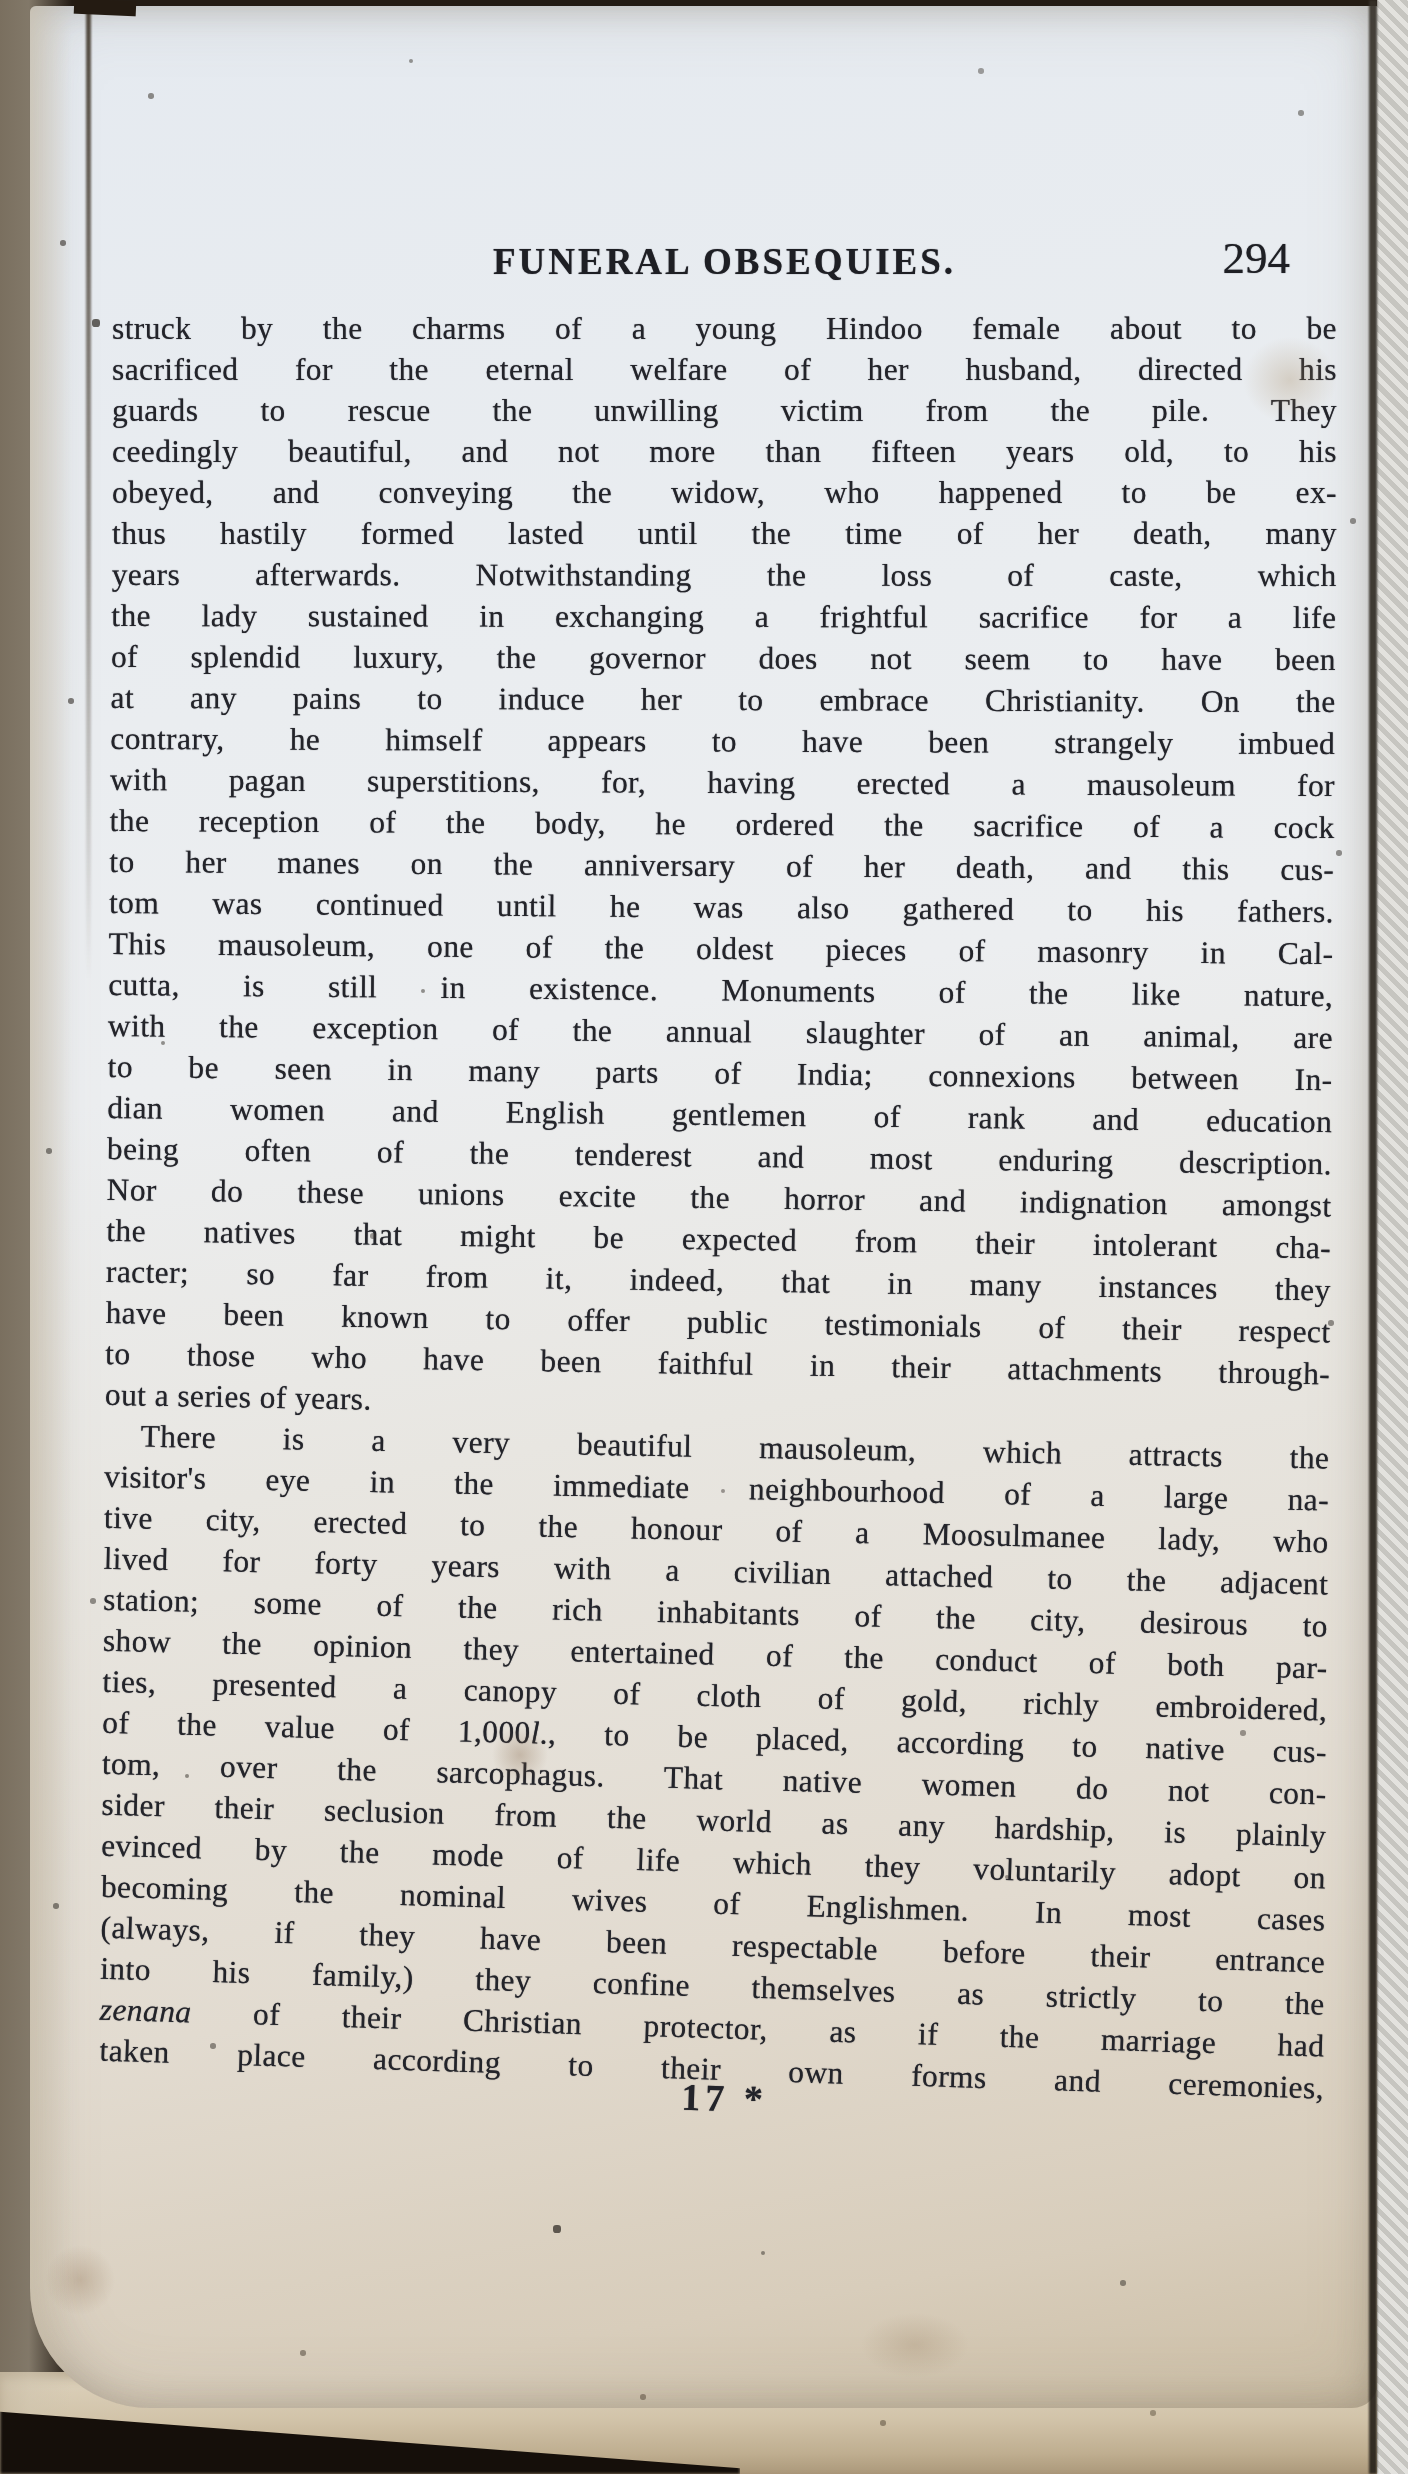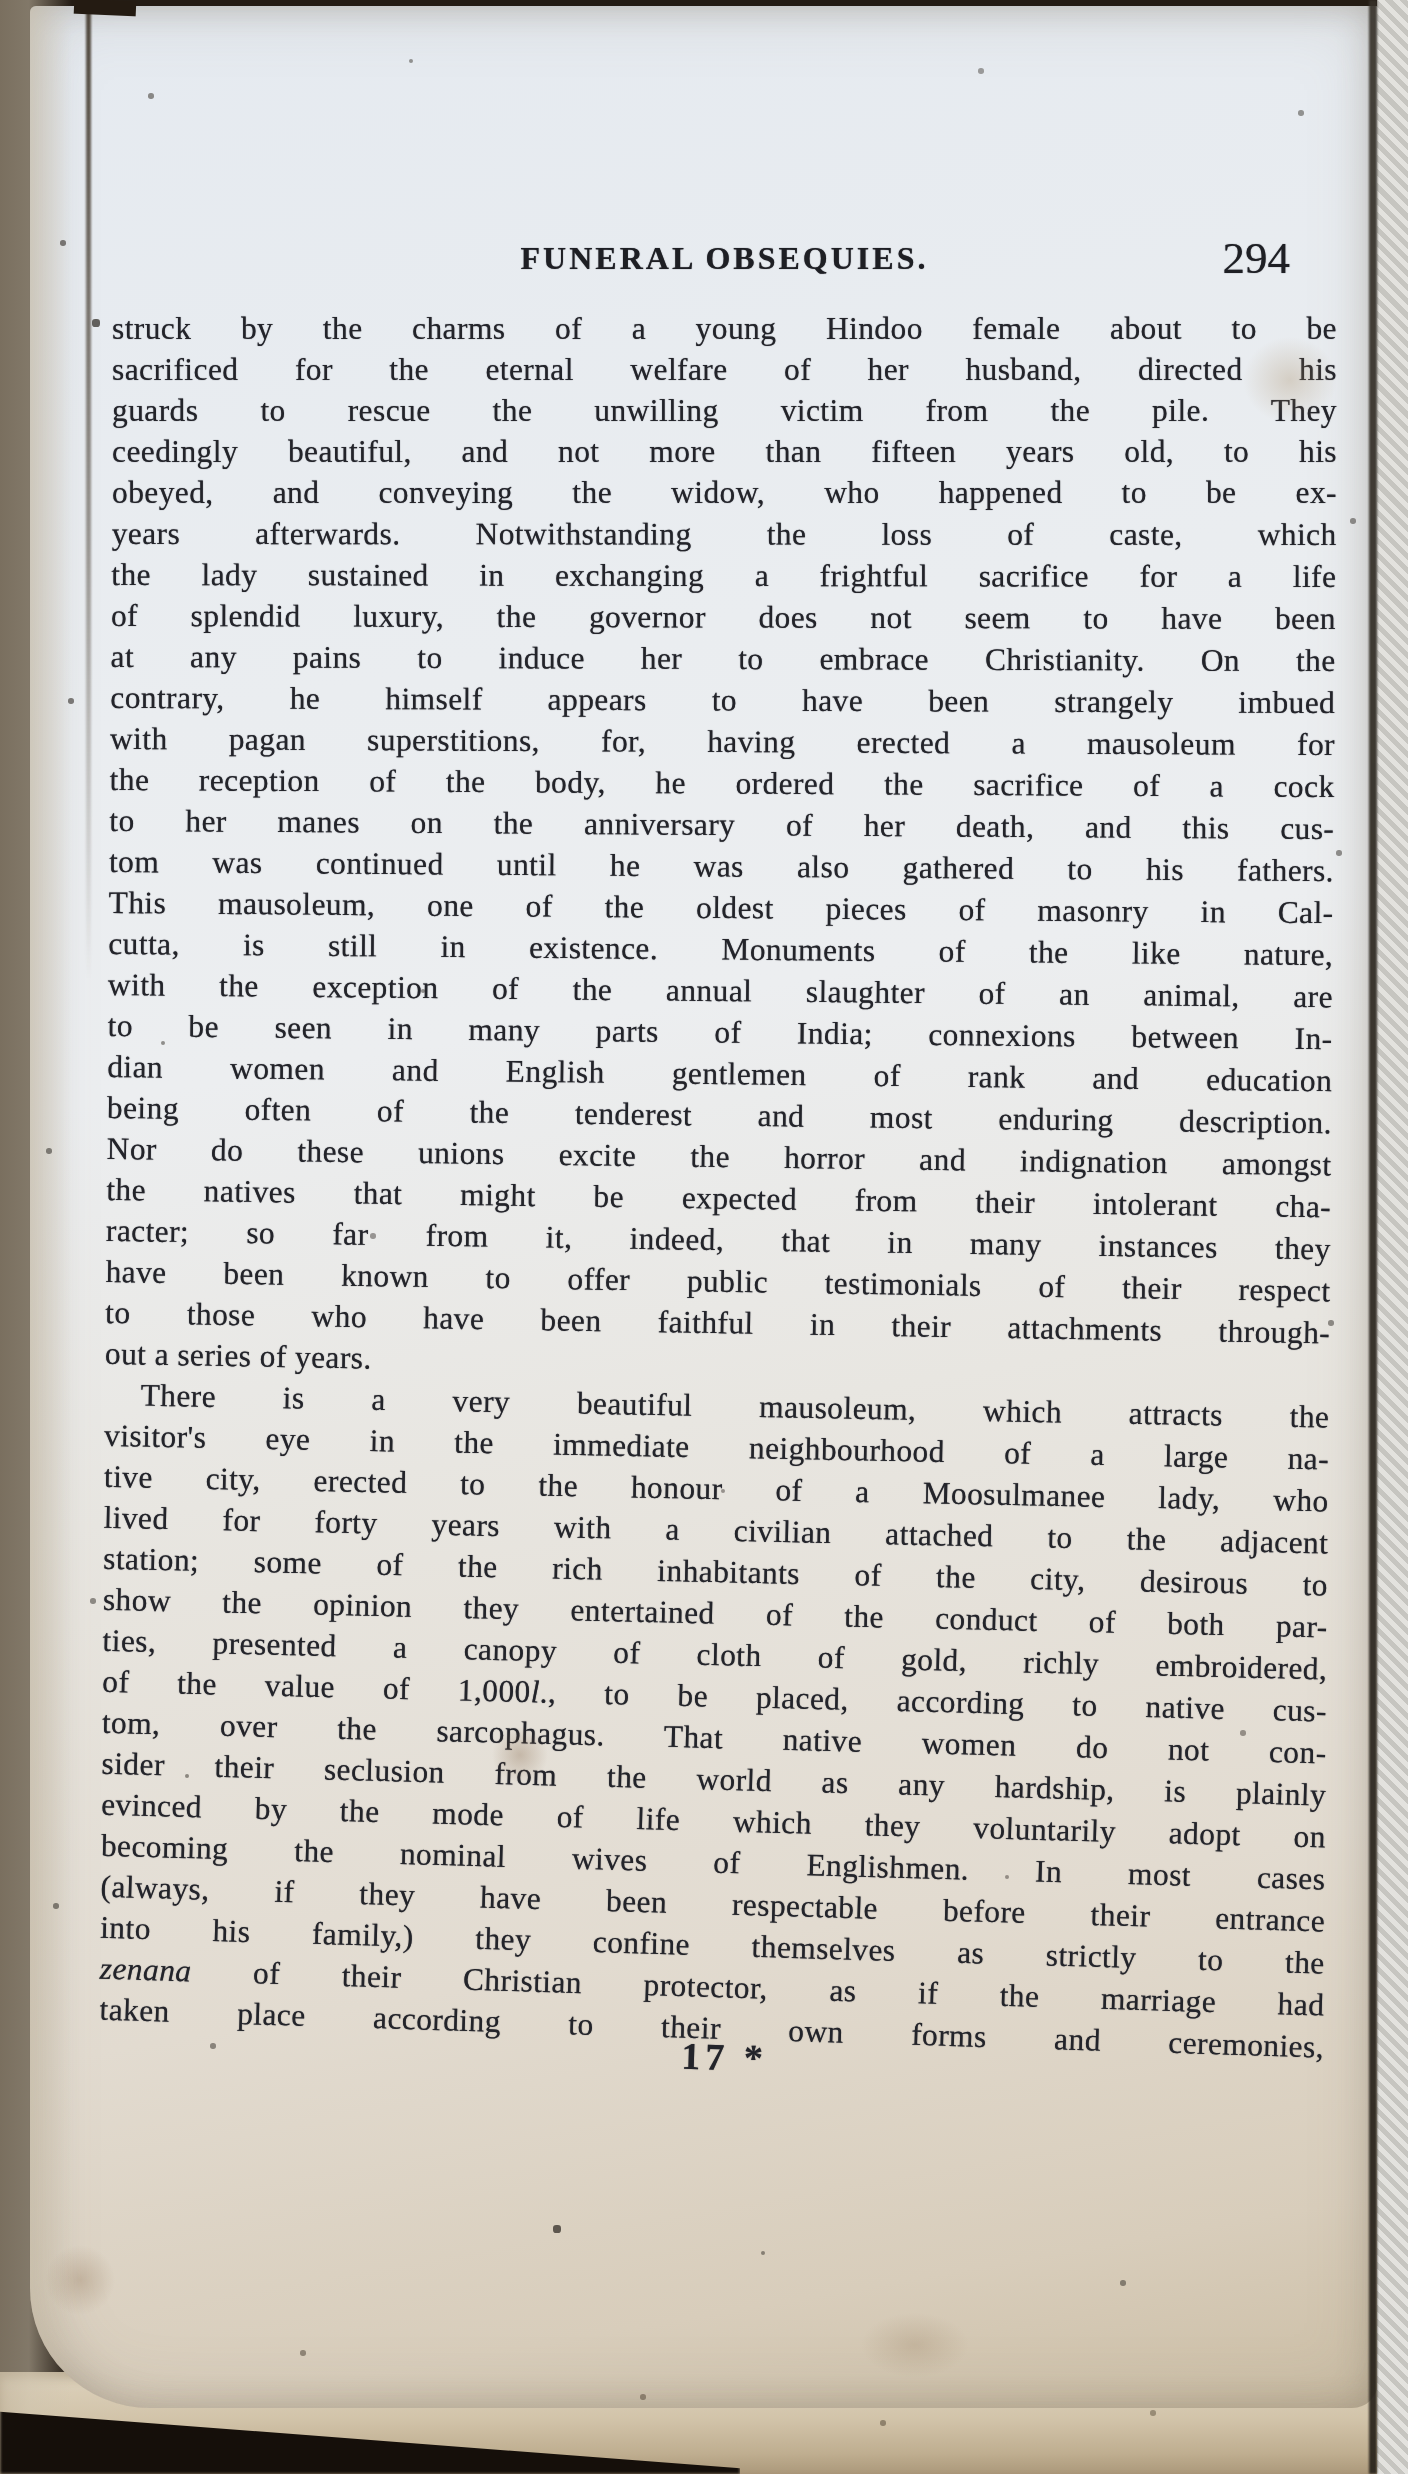--- a/index.html
+++ b/index.html
@@ -35,21 +35,21 @@
 
   
   .spine-shadow{position:absolute;left:0;top:2392px;width:740px;height:82px;z-index:5;
     background:#150f0a;
     clip-path:polygon(0 24%,100% 93%,100% 100%,0 100%);filter:blur(1.5px);}
 
   
   .text-block{position:absolute;left:112px;top:240px;width:1225px;z-index:6;color:#23242a;}
   .header-row{position:relative;height:46px;}
   .running-title{position:absolute;left:0;right:0;text-align:center;
-    font-weight:bold;font-size:32px;letter-spacing:3px;color:#1e1f24;
+    font-weight:bold;font-size:37px;letter-spacing:3px;color:#1e1f24;
     text-shadow:0 0 1px rgba(25,25,35,.75);}
   .page-number{position:absolute;right:47px;top:-8px;font-size:45px;color:#1e1f24;
     text-shadow:0 0 1px rgba(25,25,35,.7);}
   #body-lines{margin-top:22px;}
   .line{height:41px;line-height:41px;font-size:31.5px;letter-spacing:.4px;
     text-align:justify;text-align-last:justify;transform-origin:0 50%;
     text-shadow:0 0 1px rgba(28,28,38,.72);}
   .line.indent{text-indent:36px;}
   .line.no-j{text-align-last:left;}
   .footer-mark{margin-top:5px;text-align:center;font-size:38px;font-weight:bold;
@@ -104,20 +104,21 @@
     <div class="header-row">
       <div class="running-title">FUNERAL OBSEQUIES.</div>
       <div class="page-number">294</div>
     </div>
     <div id="body-lines">
         <div class="line" style="transform: rotate(0deg) translateX(0px);">struck by the charms of a young Hindoo female about to be</div>
         <div class="line" style="transform: rotate(0deg) translateX(0px);">sacrificed for the eternal welfare of her husband, directed his</div>
         <div class="line" style="transform: rotate(0deg) translateX(0px);">guards to rescue the unwilling victim from the pile.  They</div>
         <div class="line" style="transform: rotate(0deg) translateX(0px);">ceedingly beautiful, and not more than fifteen years old, to his</div>
         <div class="line" style="transform: rotate(0deg) translateX(0px);">obeyed, and conveying the widow, who happened to be ex-</div>
+        <div class="line" style="transform: rotate(0deg) translateX(0px);">thus hastily formed lasted until the time of her death, many</div>
         <div class="line" style="transform: rotate(0.048deg) translateX(-0.336px);">years afterwards.  Notwithstanding the loss of caste, which</div>
         <div class="line" style="transform: rotate(0.096deg) translateX(-0.672px);">the lady sustained in exchanging a frightful sacrifice for a life</div>
         <div class="line" style="transform: rotate(0.144deg) translateX(-1.008px);">of splendid luxury, the governor does not seem to have been</div>
         <div class="line" style="transform: rotate(0.192deg) translateX(-1.344px);">at any pains to induce her to embrace Christianity.  On the</div>
         <div class="line" style="transform: rotate(0.24deg) translateX(-1.68px);">contrary, he himself appears to have been strangely imbued</div>
         <div class="line" style="transform: rotate(0.288deg) translateX(-2.016px);">with pagan superstitions, for, having erected a mausoleum for</div>
         <div class="line" style="transform: rotate(0.336deg) translateX(-2.352px);">the reception of the body, he ordered the sacrifice of a cock</div>
         <div class="line" style="transform: rotate(0.384deg) translateX(-2.688px);">to her manes on the anniversary of her death, and this cus-</div>
         <div class="line" style="transform: rotate(0.432deg) translateX(-3.024px);">tom was continued until he was also gathered to his fathers.</div>
         <div class="line" style="transform: rotate(0.48deg) translateX(-3.36px);">This mausoleum, one of the oldest pieces of masonry in Cal-</div>

